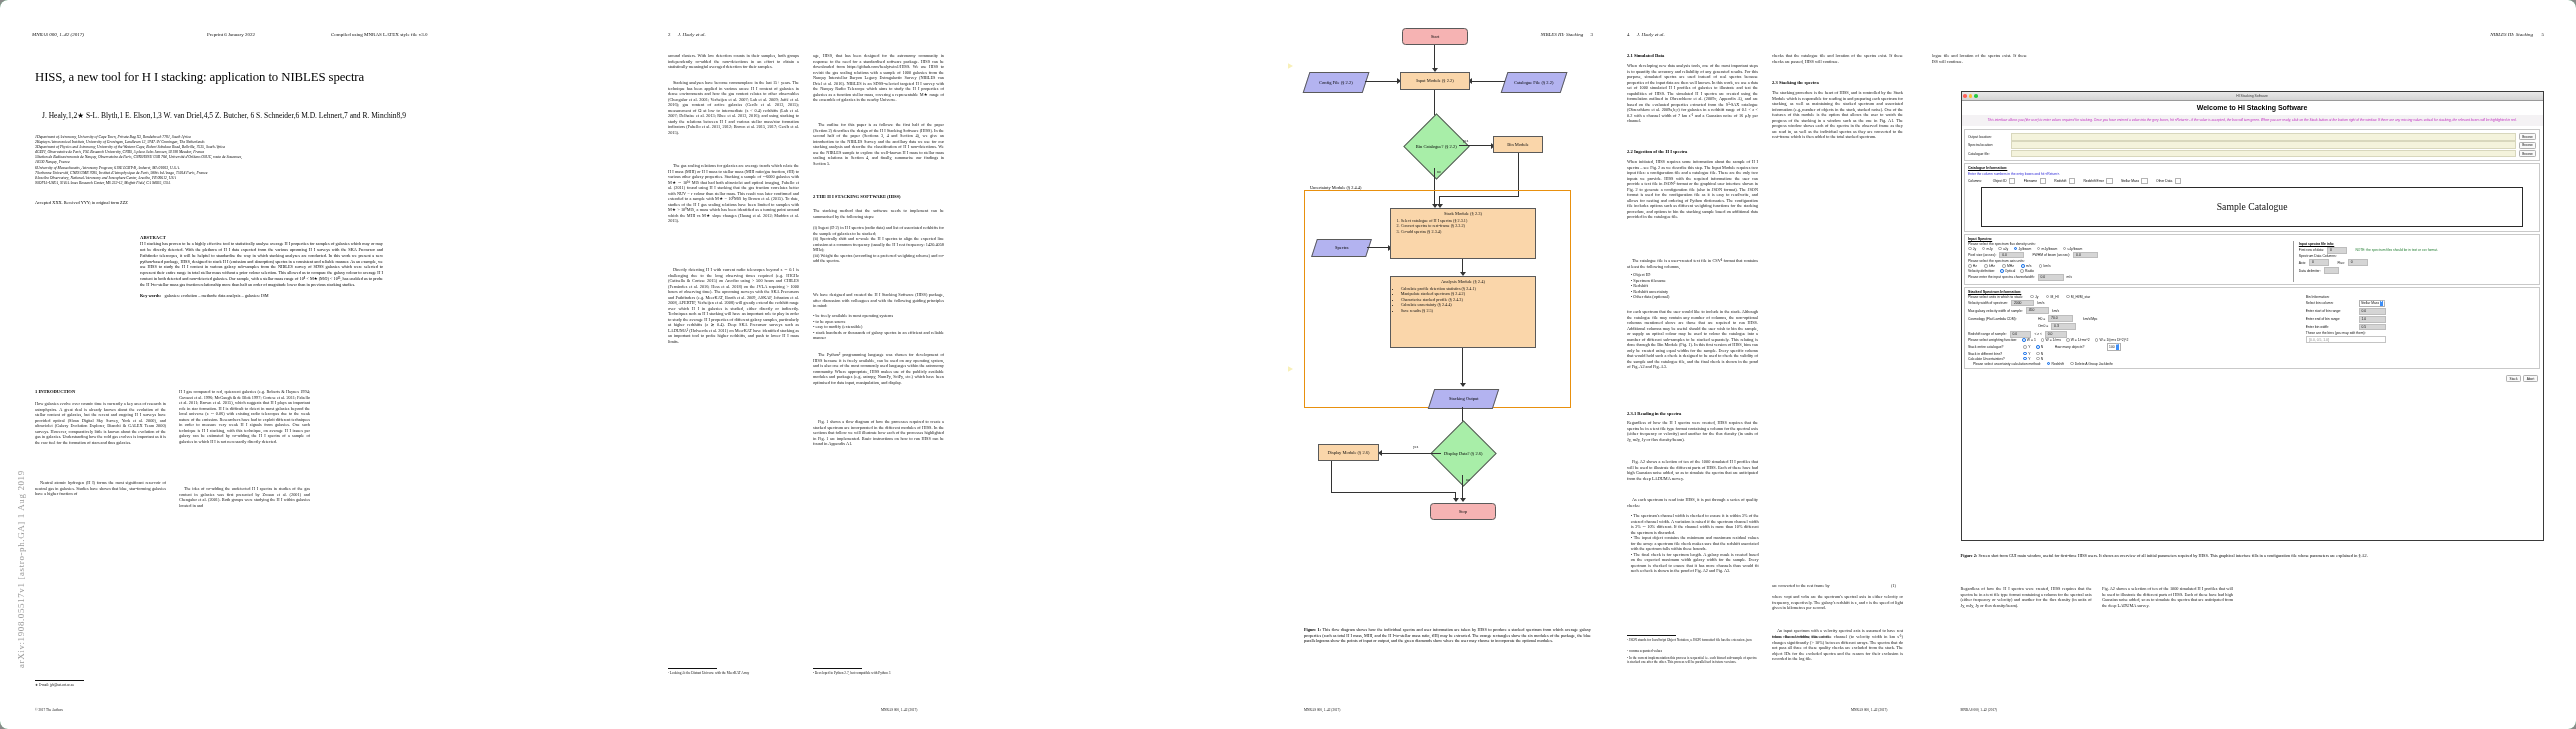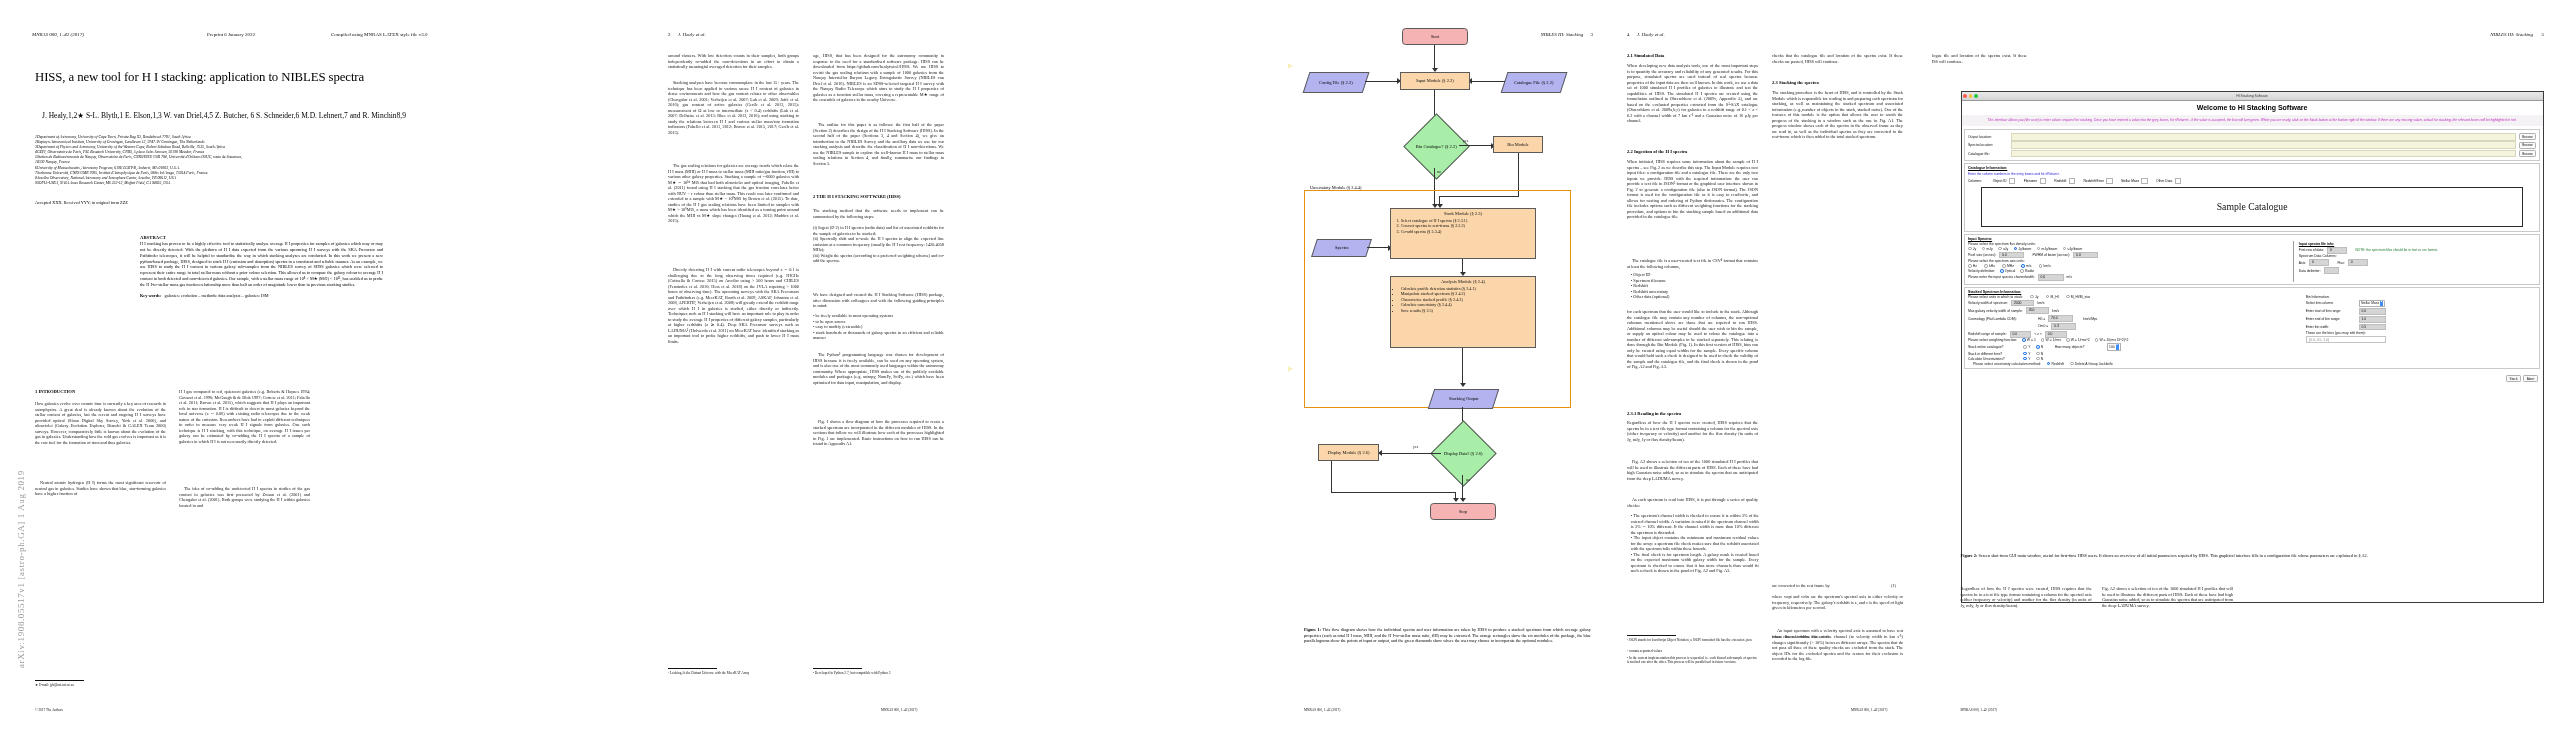--- a/index.html
+++ b/index.html
@@ -1,17 +1,17 @@
 <!DOCTYPE html>
 <html style="font-size:9.7px"><head>
 <meta charset="utf-8">
 <style>
   html,body{margin:0;padding:0;background:#8a8a8a;}
   body{font-family:"Liberation Serif",serif;}
-  .sheet{position:relative;width:2576px;height:729px;background:#15803d;overflow:hidden;}
+  .sheet{position:relative;width:2576px;height:729px;background:#15803d;overflow:hidden;border-radius:8px;}
   .page{position:absolute;top:0;background:#fff;height:729px;width:644px;overflow:hidden;}
   #p1{left:0;}
   #p2{left:644px;}
   #p3{left:1288px;}
   #p4{left:1610px;}
   #p5{left:1932px;}
   .col{position:absolute;font-size:4.3px;line-height:5.5px;text-align:justify;color:#141414;}
   .hdr{position:absolute;font-size:5px;color:#111;font-style:italic;}
   .rn{font-style:normal;}
   .tinier{font-size:3.4px;line-height:4.4px;}
@@ -333,21 +333,21 @@
   <div class="foot" style="left:241px;top:708px;">MNRAS 000, 1–42 (2017)</div>
 </div>
 
 <div class="page" id="p5">
   <div class="hdr" style="right:32px;top:32px;">
     <span>NIBLES III: Stacking</span><span class="rn" style="margin-left:8.5px;">5</span>
   </div>
 
   <div class="col" style="left:-36px;top:53px;width:131px;">checks that the catalogue file and location of the spectra exist. If these checks are passed, HISS will continue.</div>
 
-  <div class="gui" style="left:28.6px;top:91px;width:583px;height:512px;">
+  <div class="gui" style="left:28.6px;top:91px;width:583px;height:450px;">
     <div class="gui-tb">
       <span class="tl r"></span>
       <span class="tl y"></span>
       <span class="tl g"></span>
       <span class="gui-tt">HI Stacking Software</span>
     </div>
     <div class="gui-title">Welcome to HI Stacking Software</div>
     <div class="gui-sep"></div>
     <div class="gui-note">This interface allows you (the user) to enter values required for stacking. Once you have entered a value into the grey boxes, hit &lt;Return&gt; - if the value is accepted, the box will turn green. When you are ready, click on the Stack button at the bottom right of the window. If there are any missing values critical for stacking, the relevant boxes will be highlighted in red.</div>
 

